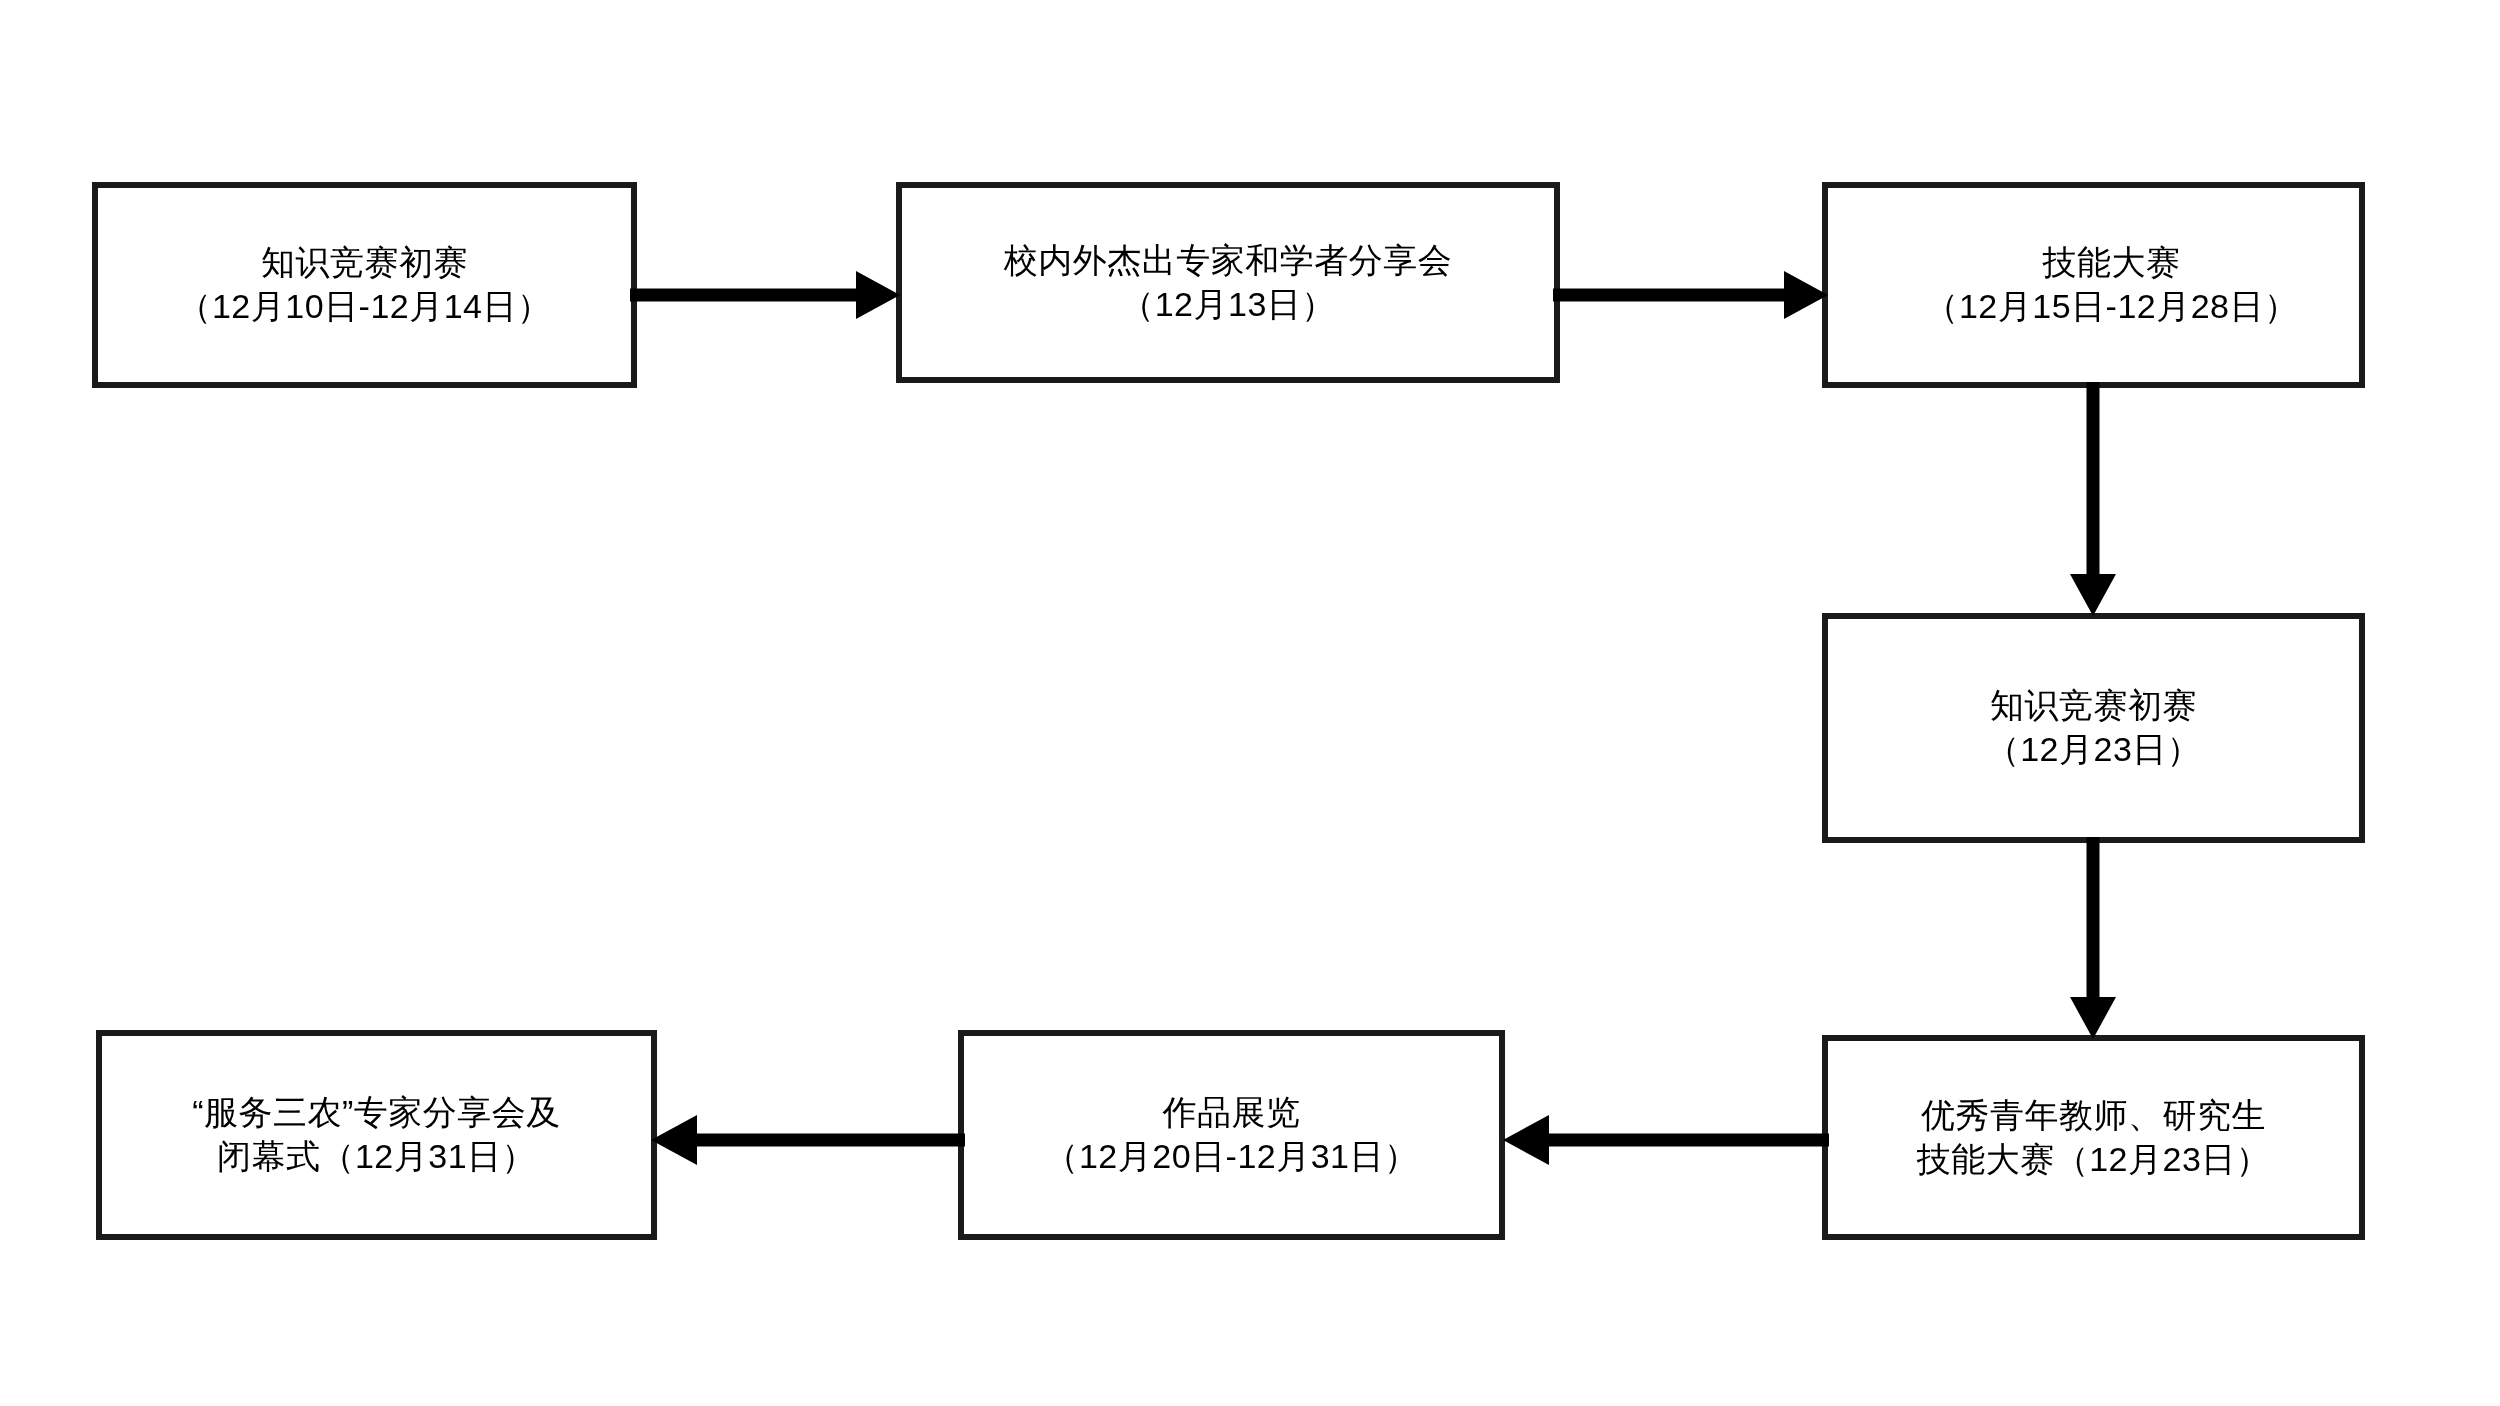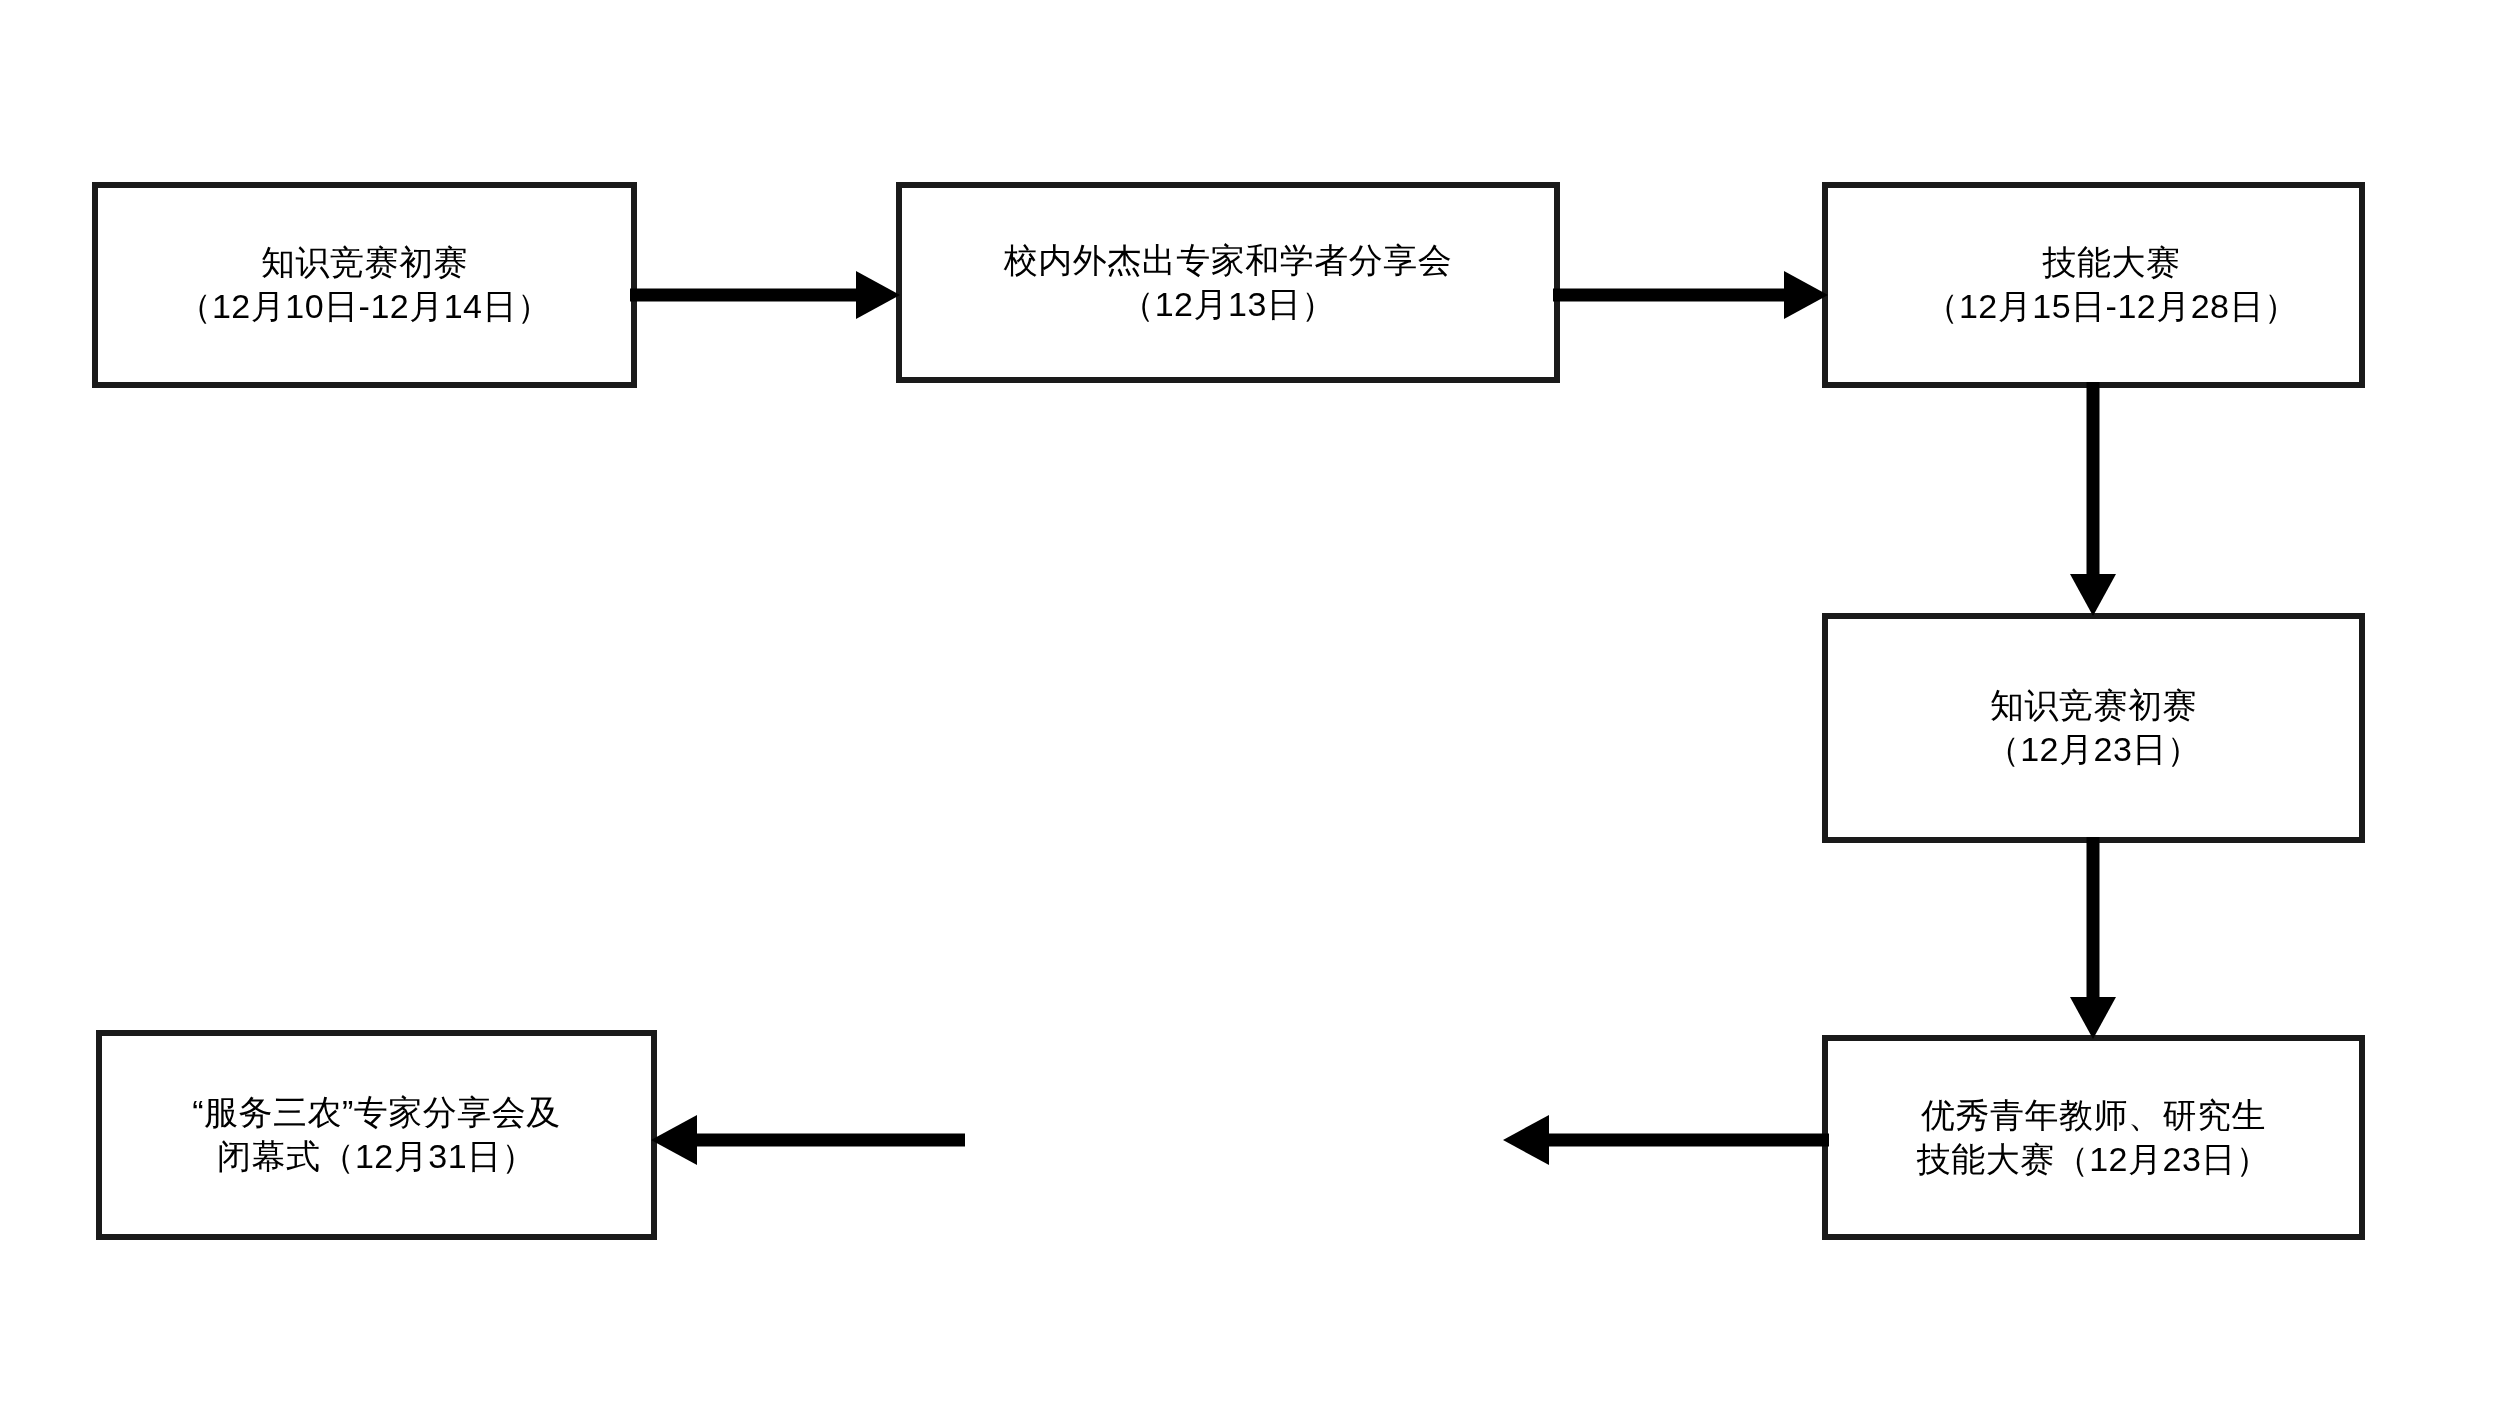--- a/index.html
+++ b/index.html
@@ -76,20 +76,24 @@
   <div class="node" id="node-quiz-semifinal">
     <span class="node-text">知识竞赛初赛
 （12月23日）</span>
   </div>
 
   <div class="node" id="node-academic-salon">
     <span class="node-text">优秀青年教师、研究生
 技能大赛（12月23日）</span>
   </div>
 
+  <div class="node" id="node-works-exhibition">
+    <span class="node-text">作品展览
+（12月20日-12月31日）</span>
+  </div>
 
   <div class="node" id="node-closing-ceremony">
     <span class="node-text">“服务三农”专家分享会及
 闭幕式（12月31日）</span>
   </div>
 
   <div class="connector" style="left:630px; top:258px; width:275px; height:74px;">
     <svg width="275" height="74" viewBox="0 0 275 74">
       <line x1="0" y1="37" x2="234" y2="37" stroke="#000000" stroke-width="13"></line>
       <polygon points="270,37 226,13 226,61" fill="#000000"></polygon>

